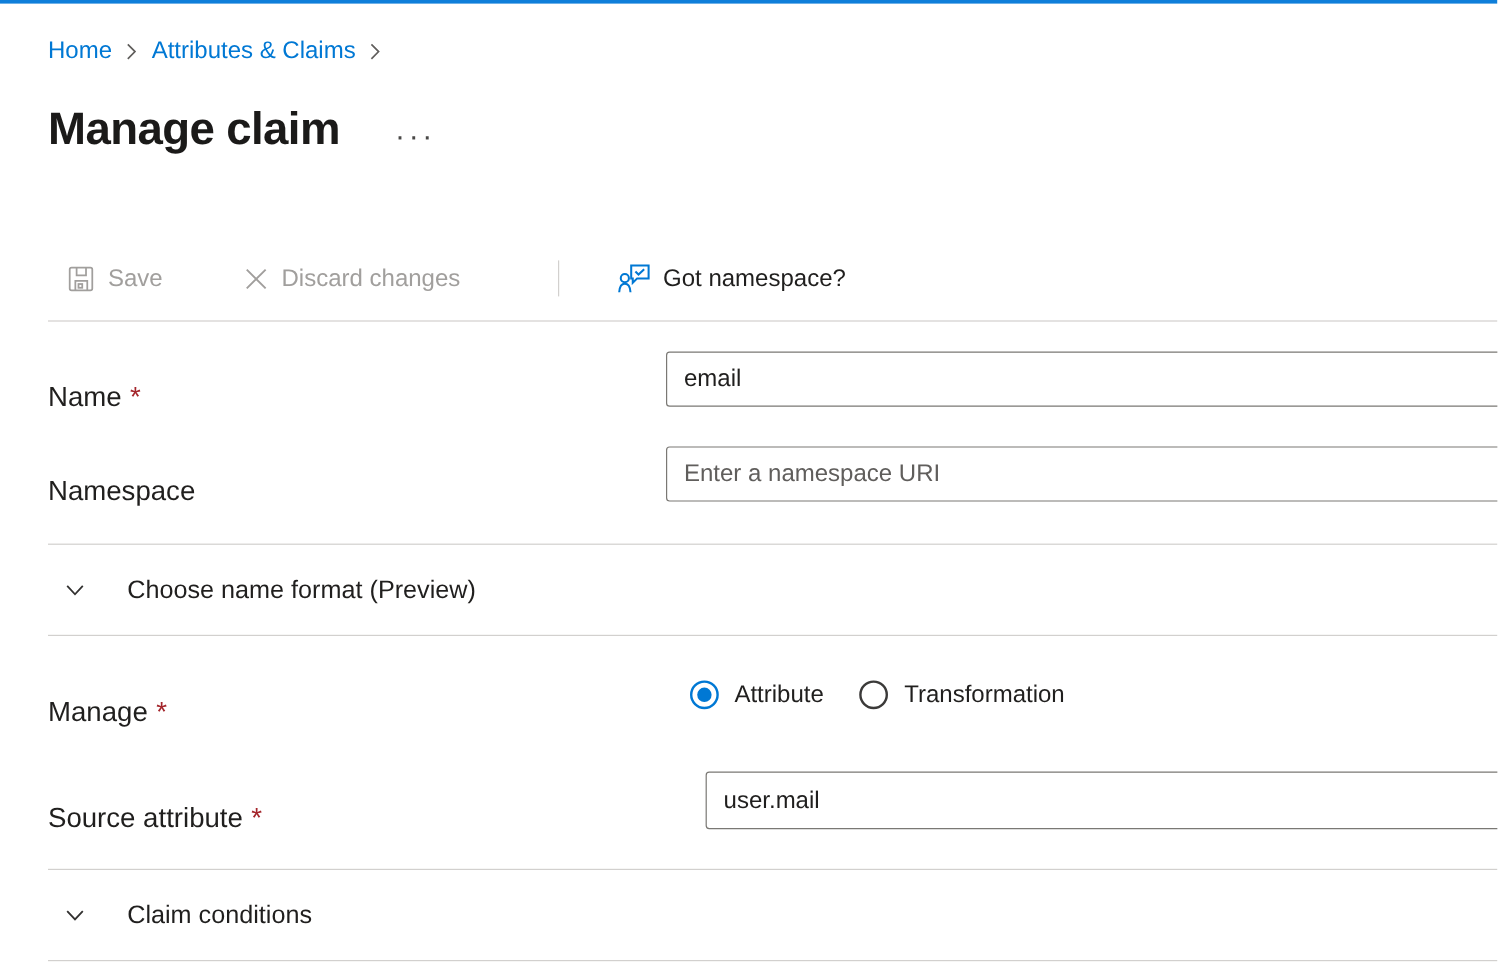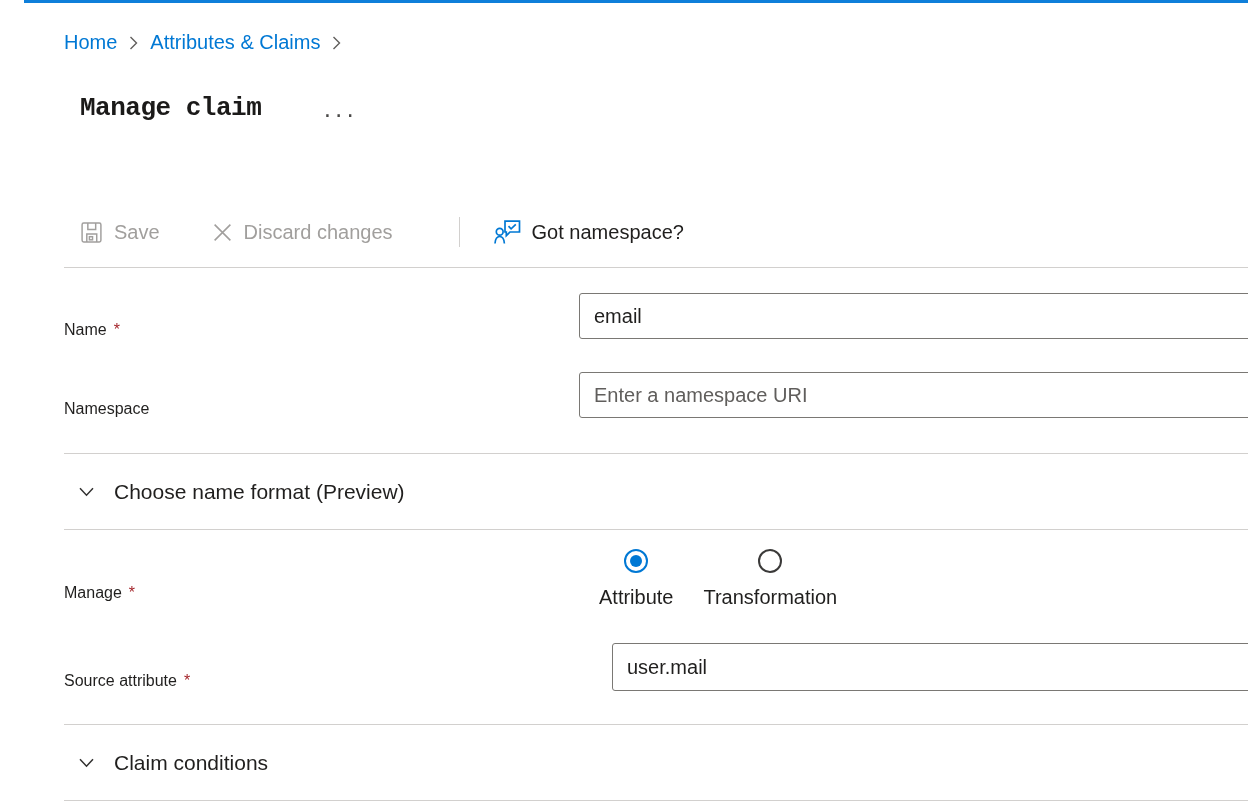--- a/index.html
+++ b/index.html
@@ -1,42 +1,41 @@
 <!DOCTYPE html>
 <html><head>
 <meta charset="utf-8">
 <style>
   * { box-sizing: border-box; }
   html, body { margin: 0; padding: 0; background: #fff; }
   .page {
     width: 1248px; height: 805px; position: relative; overflow: hidden;
     background: #ffffff; color: #201f1e;
     font-family: "Liberation Sans", sans-serif;
-    padding-left: 24px;
   }
   .topbar { height: 3px; width: 100%; background: #0f7fda; }
 
   
   .breadcrumb {
     margin: 25px 0 0 40px; height: 28px;
     display: flex; align-items: center; gap: 12px; font-size: 20px;
   }
   .breadcrumb a { color: #0078d4; text-decoration: none; cursor: pointer; }
   .bc-sep { display: inline-flex; align-items: center; margin-top: 2px; }
 
   
   .title-row { margin: 28px 0 0 40px; height: 48px; display: flex; align-items: center; }
-  .title-row h1 { margin: 16px; font-size: 26px; font-weight: 700; color: #1b1a19; letter-spacing: -0.5px; font-family: Liberation Mono, monospace; }
+  .title-row h1 { margin: 0; font-size: 38px; font-weight: 700; color: #1b1a19; letter-spacing: -0.5px; }
   .more-btn {
     margin-left: 46px; margin-top: 12px; color: #494847; font-size: 25px;
     letter-spacing: 3px; line-height: 10px; cursor: pointer; user-select: none;
   }
 
   
-  .toolbar { margin: 76px 0 0 40px; height: 48px; display: flex; align-items: center; padding-left: 16px; }
+  .toolbar { margin: 76px 0 0 40px; height: 48px; display: flex; align-items: center; padding-left: 16px; gap: 15px; }
   .tb-btn {
     display: inline-flex; align-items: center; gap: 11px;
     background: none; border: none; padding: 0; font-family: inherit;
     font-size: 20px; color: #201f1e; cursor: pointer;
   }
   .tb-btn.disabled { color: #a19f9d; cursor: default; }
   .tb-btn .tb-icon { display: inline-flex; align-items: center; }
   .gap-a { margin-left: 52px; }
   .tb-sep { width: 1px; height: 30px; background: #d2d0ce; margin: 0 34px 0 66px; }
 
@@ -45,46 +44,46 @@
   .d1 { margin-top: 11px; }
   .d2 { margin-top: 35px; }
   .d4 { margin-top: 33px; }
 
   
   .form-row { display: flex; align-items: center; margin-left: 40px; }
   .r-name { margin-top: 25px; height: 46px; }
   .r-namespace { margin-top: 33px; height: 46px; }
   .r-source { margin-top: 26px; height: 46px; }
   .r-source-attr { margin-top: 41px; height: 48px; gap: 33px; }
-  .f-label { flex: 0 0 515px; font-size: 16px; color: #201f1e; margin-top: 28px; }
+  .f-label { flex: 0 0 515px; font-size: 23px; color: #201f1e; margin-top: 28px; }
   .req { color: #a4262c; margin-left: 7px; }
   .f-input {
     flex: 1 1 auto; height: 100%; margin-right: -14px;
     border: 1px solid #7a7874; border-radius: 3px;
     padding: 0 14px; font-size: 20px; color: #201f1e;
     font-family: inherit; background: #fff; outline: none;
   }
   .f-input::placeholder { color: #605e5c; opacity: 1; }
 
   
   .radio-group { display: flex; align-items: center; gap: 30px; padding-left: 20px; }
-  .radio { display: inline-flex; align-items: center; gap: 13px; font-size: 20px; cursor: pointer; flex-direction: column; }
+  .radio { display: inline-flex; align-items: center; gap: 13px; font-size: 20px; cursor: pointer; }
   .radio-circle {
     width: 24px; height: 24px; border-radius: 50%;
     border: 2px solid #3b3a39; position: relative; flex: none;
   }
   .radio-circle.selected { border-color: #0078d4; }
   .radio-circle.selected::after {
     content: ""; position: absolute; inset: 4px; border-radius: 50%; background: #0078d4;
   }
 
   
   .section-header {
     margin-left: 40px; height: 75px; display: flex; align-items: center;
-    padding-left: 15px; gap: 20px; cursor: pointer;
+    padding-left: 15px; gap: 36px; cursor: pointer;
   }
   .section-label { font-size: 21px; color: #201f1e; }
   .chev { display: inline-flex; align-items: center; }
 </style>
 </head>
 <body>
 
 <div class="page">
   <div class="topbar"></div>
 

